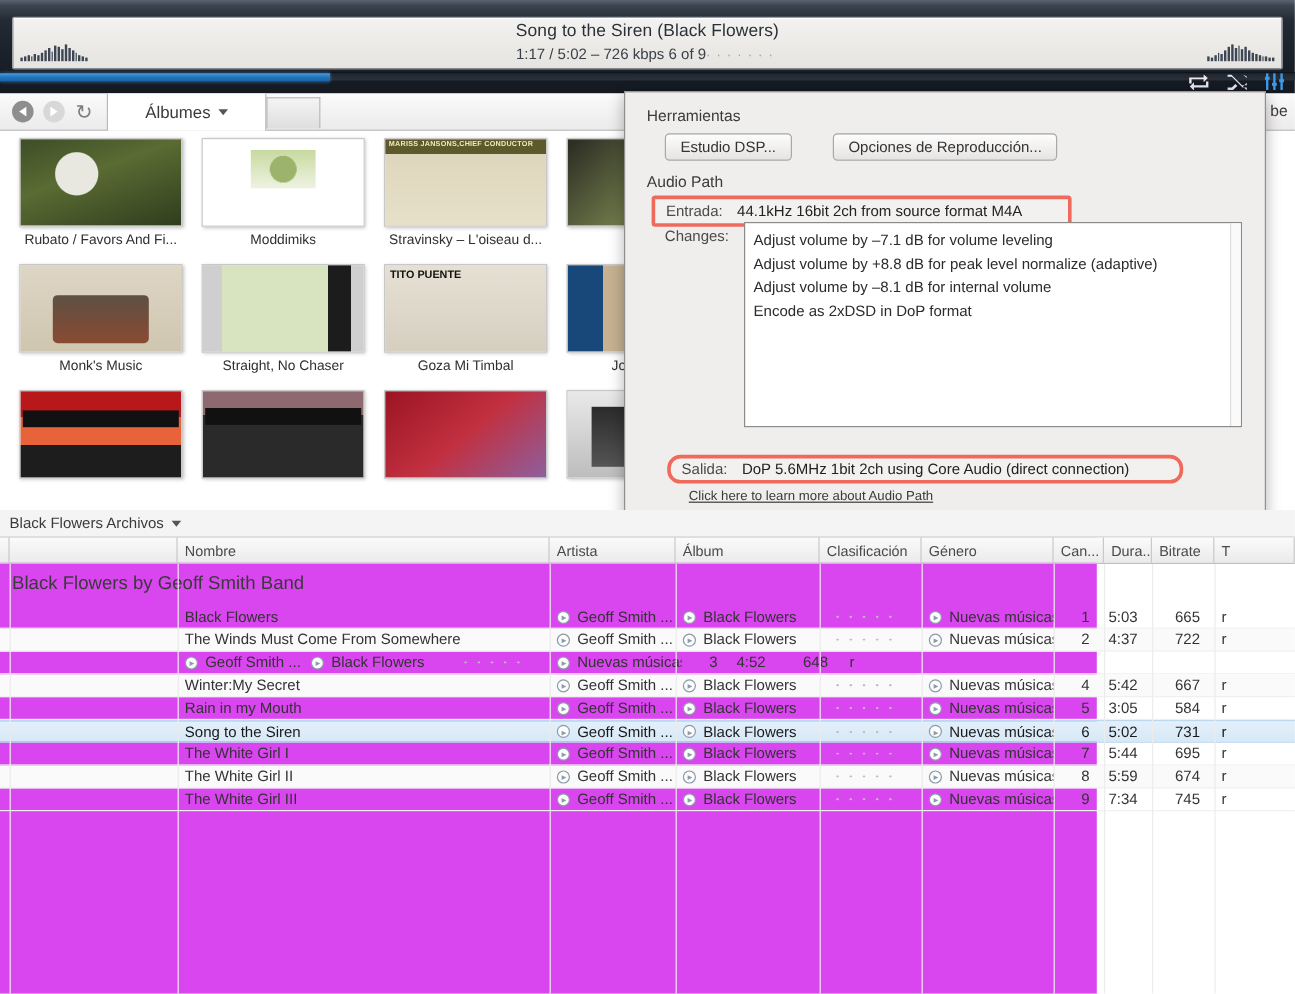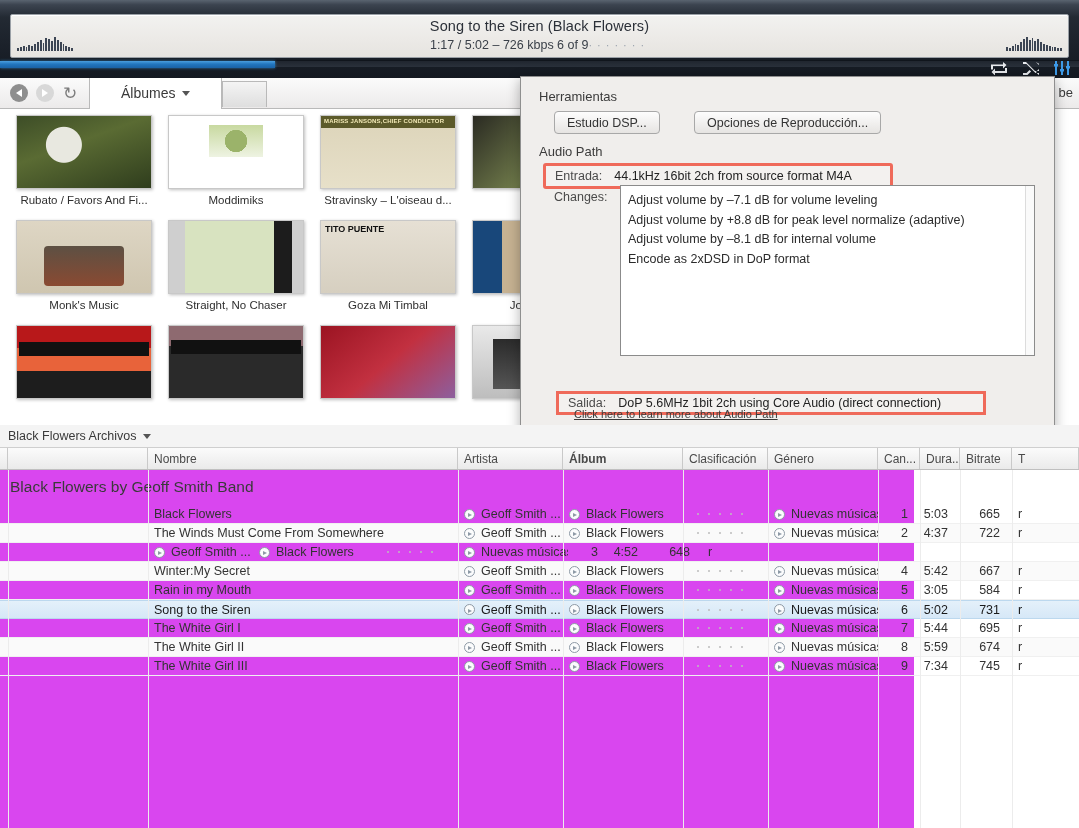--- a/index.html
+++ b/index.html
@@ -152,22 +152,22 @@
   .fld-value { font-size:12.5px; color:#222; }
   #changes-label { position:absolute; left:33px; top:113px; font-size:12.5px; color:#4a4a4a; }
   #changes-box {
     position:absolute; left:99px; top:108px; width:415px; height:171px;
     background:#ffffff; border:1px solid #8b8b8b;
     padding:5px 0 0 7px; overflow:hidden;
   }
   #changes-box .ch { font-size:12.5px; color:#2b2b2b; line-height:19.5px; white-space:nowrap; }
   #changes-scrollbar { position:absolute; right:0; top:0; width:9px; height:100%; background:#fafafa; border-left:1px solid #dcdcdc; }
   #salida-box {
-    position:absolute; left:35px; top:314px; width:430px; height:24px;
-    border:3px solid #ef6a5a; border-radius:0;
+    position:absolute; left:35px; top:302px; width:430px; height:24px;
+    border:3px solid #ef6a5a; border-radius:11px;
     background:#f3f1ef; display:flex; align-items:center; padding-left:9px; gap:12px;
   }
   #learn-link {
     position:absolute; left:53px; top:331px; font-size:11px; color:#3a3a3a;
     text-decoration:underline; cursor:pointer;
   }
 
   
   #tracklist { position:absolute; left:0; top:425px; width:914px; height:403px; background:#d946ef; }
   #tl-crumb-bar {
@@ -402,21 +402,21 @@
 <div id="tracklist">
   <div id="tl-crumb-bar">
     <span id="tl-crumb">Black Flowers Archivos</span>
     <span class="caret-d"></span>
   </div>
   <div id="tl-header">
       <div class="hc" style="width: 8px;"></div>
       <div class="hc" style="width: 140px;"></div>
       <div class="hc" style="width: 310px;">Nombre</div>
       <div class="hc" style="width: 105px;">Artista</div>
-      <div class="hc" style="width: 120px; font-weight: bold;">Álbum</div>
+      <div class="hc" style="width: 120px;">Álbum</div>
       <div class="hc" style="width: 85px;">Clasificación</div>
       <div class="hc" style="width: 110px;">Género</div>
       <div class="hc" style="width: 42px;">Can...</div>
       <div class="hc" style="width: 40px;">Dura...</div>
       <div class="hc" style="width: 52px;">Bitrate</div>
       <div class="hc" style="width: 67px;">T</div>
     </div>
   <div id="album-heading">Black Flowers by Geoff Smith Band</div>
 
   <div id="tl-rows">

